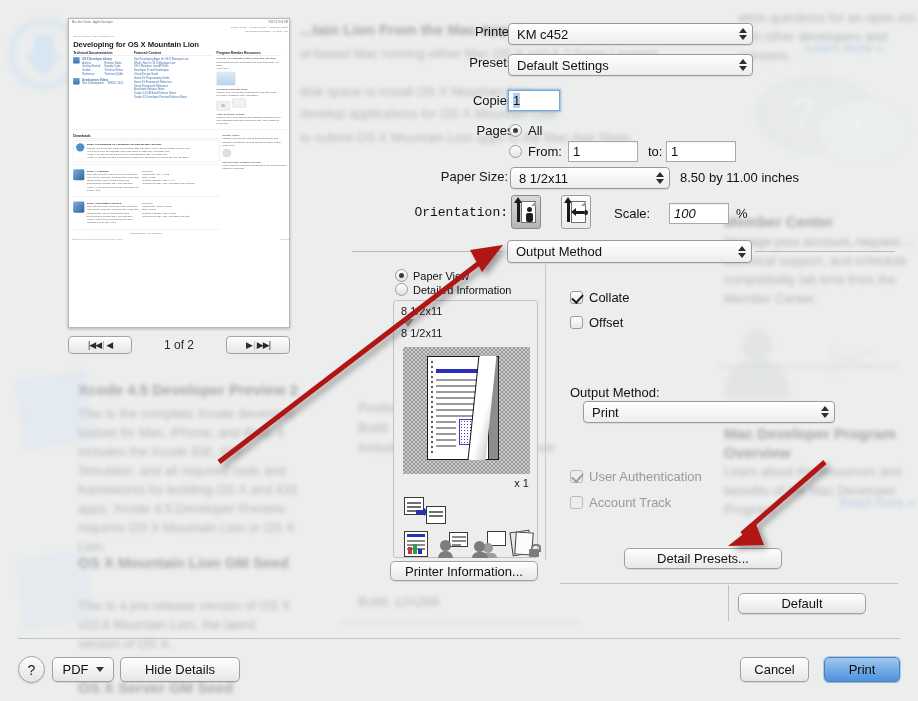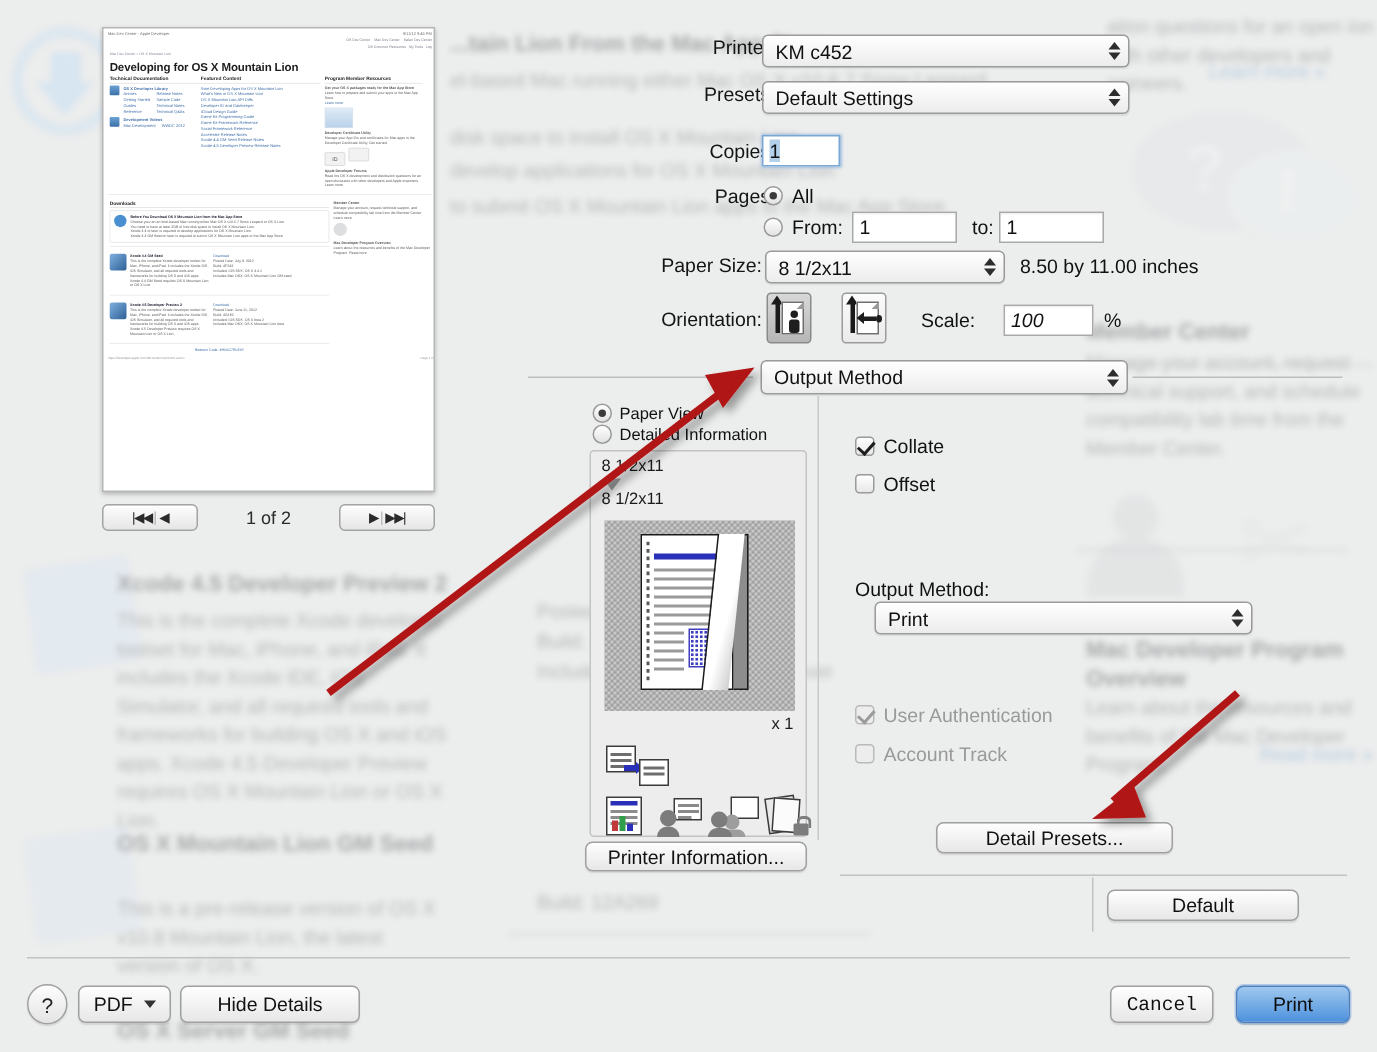--- a/index.html
+++ b/index.html
@@ -535,21 +535,21 @@
     <span class="arrows">
         <i class="up"></i>
         <i class="down"></i>
       </span>
   </div>
   <div class="row" style="left:680px; top:170px;">
     <span style="font-size:13px;color:#111;">8.50 by 11.00 inches</span>
   </div>
 
   <div class="row" style="left:398px; top:205px; width:110px;">
-    <div class="lbl" style="width:110px;">Orientation:</div>
+    <div class="lbl" style="width:110px;font-family:Liberation Mono, monospace;">Orientation:</div>
   </div>
   <div class="orient-btn sel" style="position:absolute; left:511px; top:195px;">
     <span class="orient-arrow"></span>
     <span class="orient-page"></span>
     <span class="mini-person"></span>
   </div>
   <div class="orient-btn" style="position:absolute; left:561px; top:195px;">
     <span class="orient-arrow"></span>
     <span class="orient-page"></span>
     <span class="mini-arrowL"></span>
@@ -711,21 +711,21 @@
   <div id="help-btn">
     <span>?</span>
   </div>
   <div class="btn" id="pdf-btn" style="left:52px; top:657px; width:62px; height:25px;">
     <span>PDF</span>
     <span class="caret"></span>
   </div>
   <div class="btn" style="left:120px; top:657px; width:120px; height:25px;">
     <span>Hide Details</span>
   </div>
-  <div class="btn" style="left:740px; top:657px; width:69px; height:25px;font-family:Liberation Mono, monospace;">
+  <div class="btn" style="left:740px; top:657px; width:69px; height:25px;">
     <span>Cancel</span>
   </div>
   <div class="btn primary" style="left:824px; top:657px; width:76px; height:25px;">
     <span>Print</span>
   </div>
 
   <svg class="annot">
     <defs>
       <filter id="shadow" x="-30%" y="-30%" width="180%" height="180%">
         <feDropShadow dx="4" dy="4" stdDeviation="3" flood-color="#000" flood-opacity="0.35"></feDropShadow>

